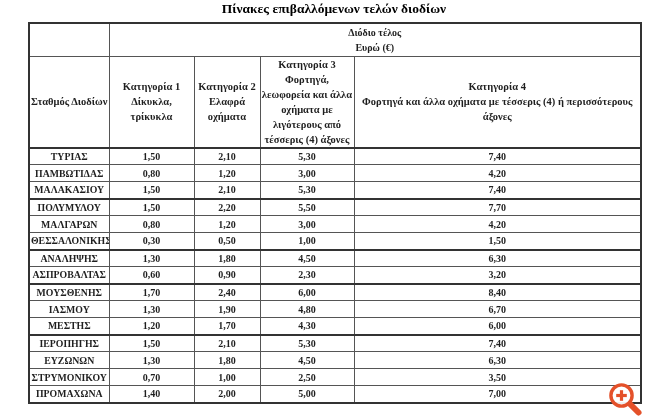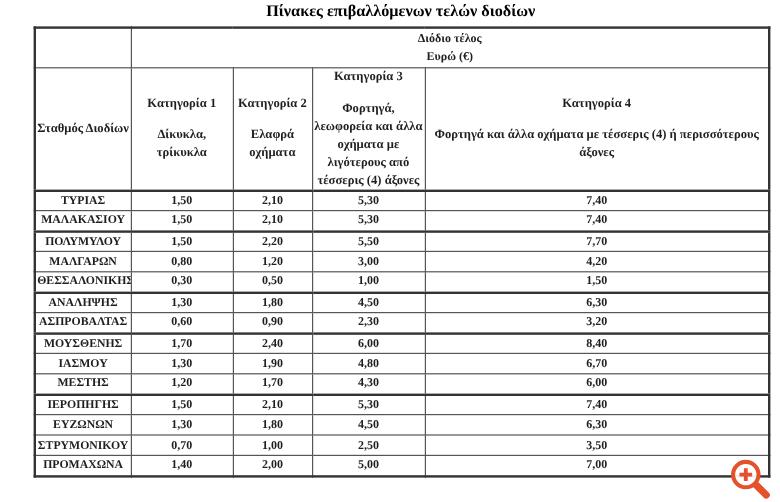--- a/index.html
+++ b/index.html
@@ -40,21 +40,21 @@
     padding: 0 1px;
     color: var(--text);
   }
   tr.fee-group-row { height: 33px; }
   tr.category-row  { height: 84px; }
   tbody tr         { height: 17px; }
 
   .fee-group { font-size: 10px; line-height: 15px; }
   .station-head { font-size: 10.5px; line-height: 15px; }
   .cat-name { font-size: 10.5px; line-height: 15px; display: block; }
-  .cat-desc { font-size: 10.5px; line-height: 15px; display: block; margin-top: 11px; }
+  .cat-desc { font-size: 10.5px; line-height: 15px; display: block; }
 
   tr.category-row td { border-bottom: 2px solid var(--border-dark); }
   tbody tr.section-start td { border-top: 2px solid var(--border-dark); }
 
   tbody td.station { font-size: 9.8px; white-space: nowrap; overflow: hidden; }
   tbody td.val { font-size: 10px; }
 
   .zoom-badge {
     position: absolute; left: 607px; top: 381px;
     width: 37px; height: 37px;
@@ -107,20 +107,27 @@
     </thead>
     <tbody>
         <tr>
           <td class="station">ΤΥΡΙΑΣ</td>
           <td class="val">1,50</td>
           <td class="val">2,10</td>
           <td class="val">5,30</td>
           <td class="val">7,40</td>
         </tr>
         <tr>
+          <td class="station">ΠΑΜΒΩΤΙΔΑΣ</td>
+          <td class="val">0,80</td>
+          <td class="val">1,20</td>
+          <td class="val">3,00</td>
+          <td class="val">4,20</td>
+        </tr>
+        <tr>
           <td class="station">ΜΑΛΑΚΑΣΙΟΥ</td>
           <td class="val">1,50</td>
           <td class="val">2,10</td>
           <td class="val">5,30</td>
           <td class="val">7,40</td>
         </tr>
         <tr class="section-start">
           <td class="station">ΠΟΛΥΜΥΛΟΥ</td>
           <td class="val">1,50</td>
           <td class="val">2,20</td>

